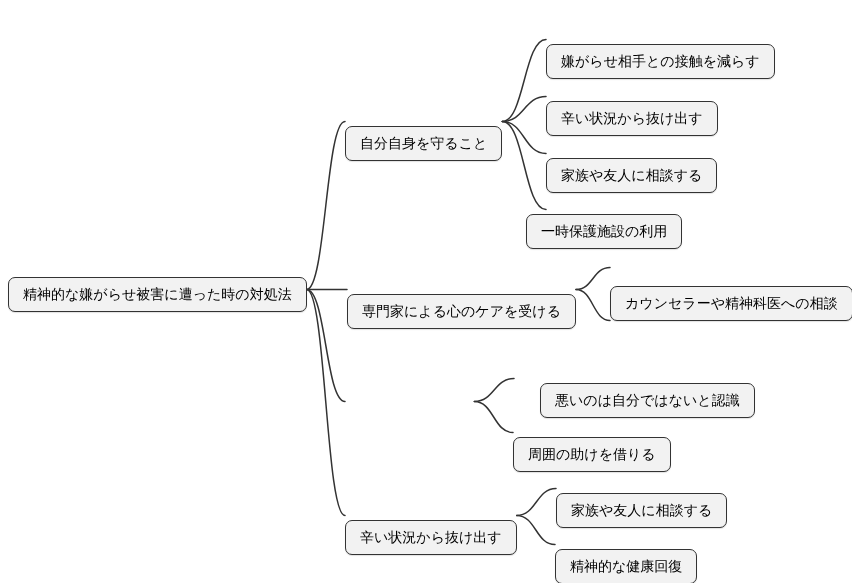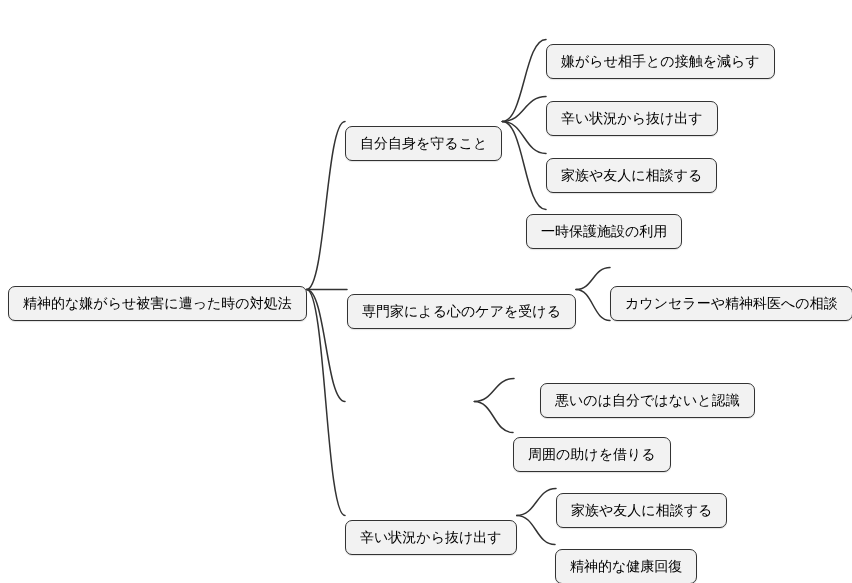--- a/index.html
+++ b/index.html
@@ -34,21 +34,21 @@
     border: 1.7px solid #333333;
     border-radius: 7px;
     font-size: 14px;
     color: #000000;
     white-space: nowrap;
     box-shadow: 0 1px 1px rgba(0,0,0,0.12);
     z-index: 2;
     margin-top: 22px;
   }
   
-  #root   { left: 8px;   top: 264px; }
+  #root   { left: 8px;   top: 255px; }
   #b1     { left: 345px; top: 104px; }
   #b2     { left: 347px; top: 272px; }
   #b3     { left: 345px; top: 384px; }
   #b4     { left: 345px; top: 498px; }
   #l11    { left: 546px; top: 22px;  }
   #l12    { left: 546px; top: 79px;  }
   #l13    { left: 546px; top: 136px; }
   #l14    { left: 526px; top: 192px; }
   #l21    { left: 610px; top: 264px; }
   #l22    { left: 610px; top: 303px; }

